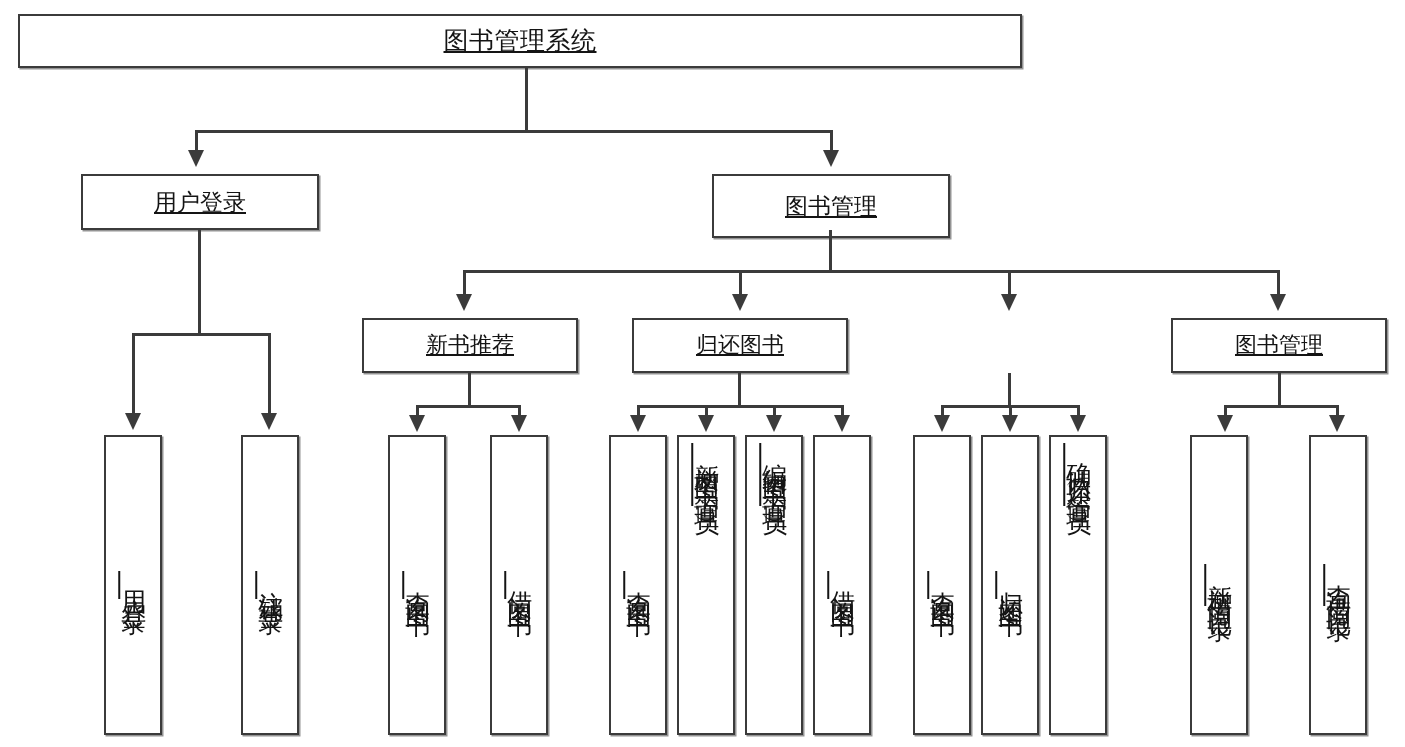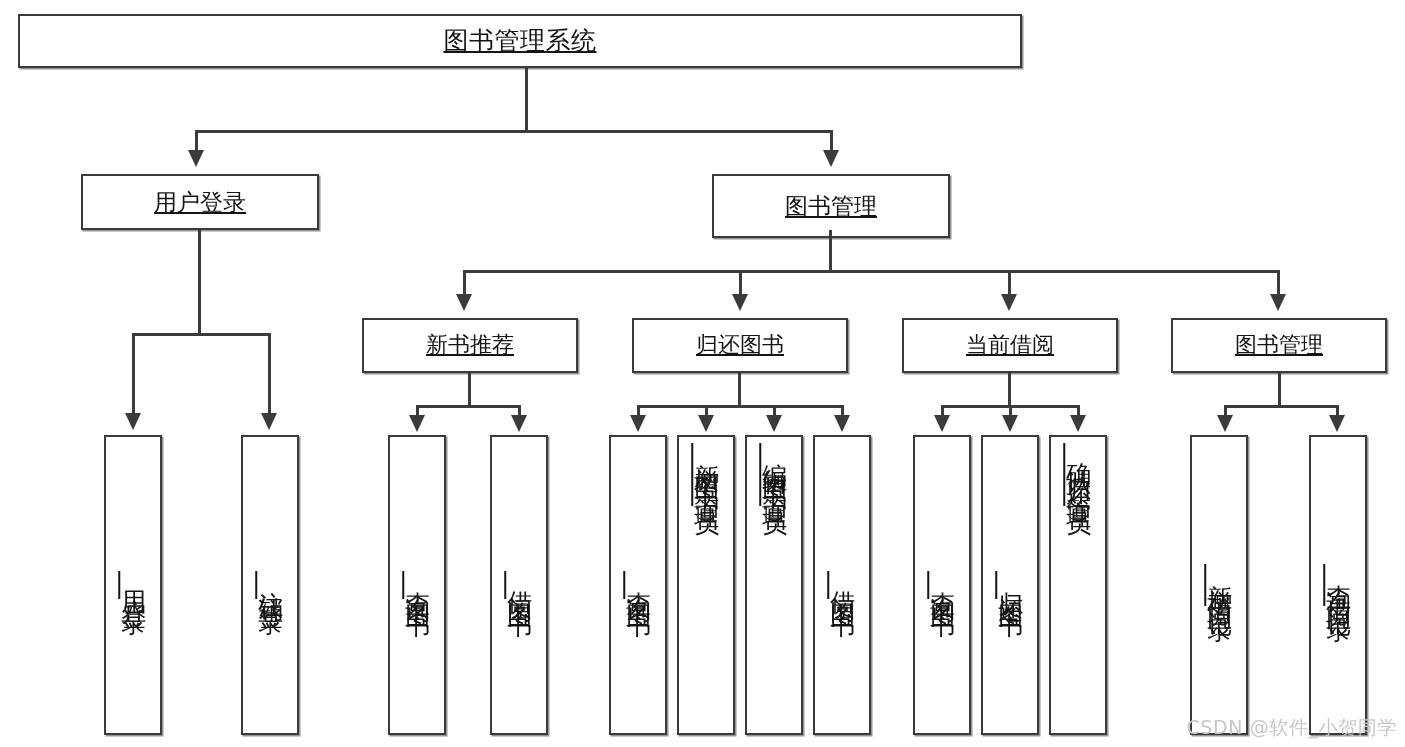--- a/index.html
+++ b/index.html
@@ -76,23 +76,20 @@
   <div class="arrow" style="left:1001px;top:294px;"></div>
   <div class="vline" style="left:1277px;top:270px;height:26px;"></div>
   <div class="arrow" style="left:1270px;top:294px;"></div>
 
   <div class="box tier2" style="left:362px;top:318px;width:216px;height:55px;">
     <span>新书推荐</span>
   </div>
   <div class="box tier2" style="left:632px;top:318px;width:216px;height:55px;">
     <span>归还图书</span>
   </div>
-  <div class="box tier2" style="left:902px;top:318px;width:216px;height:55px;">
-    <span>当前借阅</span>
-  </div>
   <div class="box tier2" style="left:1171px;top:318px;width:216px;height:55px;">
     <span>图书管理</span>
   </div>
 
   <div class="vline" style="left:468px;top:373px;height:34px;"></div>
   <div class="hline" style="left:416px;top:405px;width:105px;"></div>
   <div class="vline" style="left:416px;top:405px;height:12px;"></div>
   <div class="arrow" style="left:409px;top:415px;"></div>
   <div class="vline" style="left:518px;top:405px;height:12px;"></div>
   <div class="arrow" style="left:511px;top:415px;"></div>
@@ -161,15 +158,14 @@
     <span>确认归还（管理员）</span>
   </div>
 
   <div class="box leaf mid" style="left:1190px;top:435px;width:58px;height:300px;">
     <span>新增借阅记录</span>
   </div>
   <div class="box leaf mid" style="left:1309px;top:435px;width:58px;height:300px;">
     <span>查询借阅记录</span>
   </div>
 
-  <div class="watermark">CSDN @软件_小贺同学</div>
 
 </div>
 
 </body></html>

